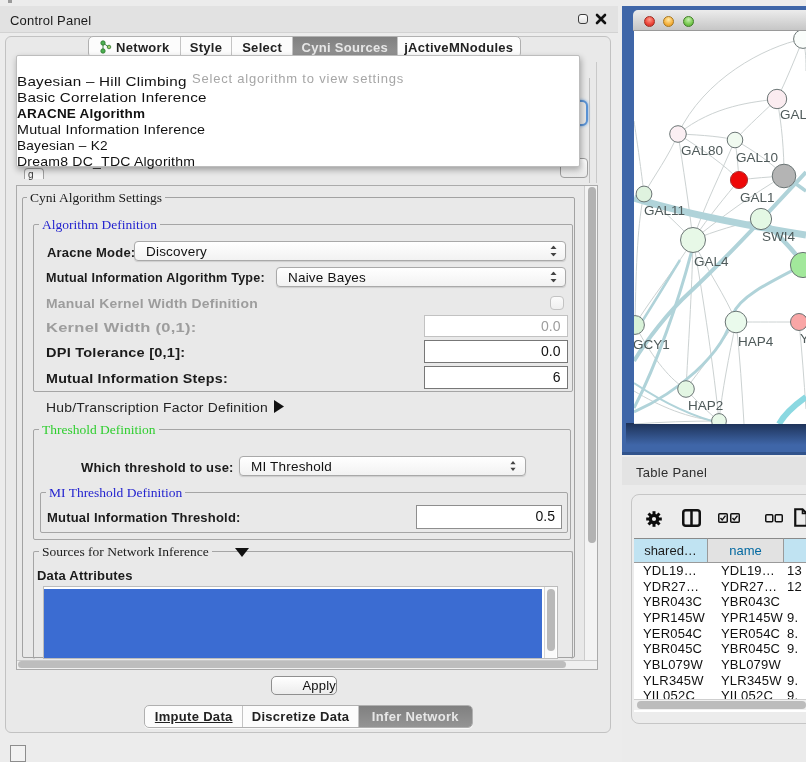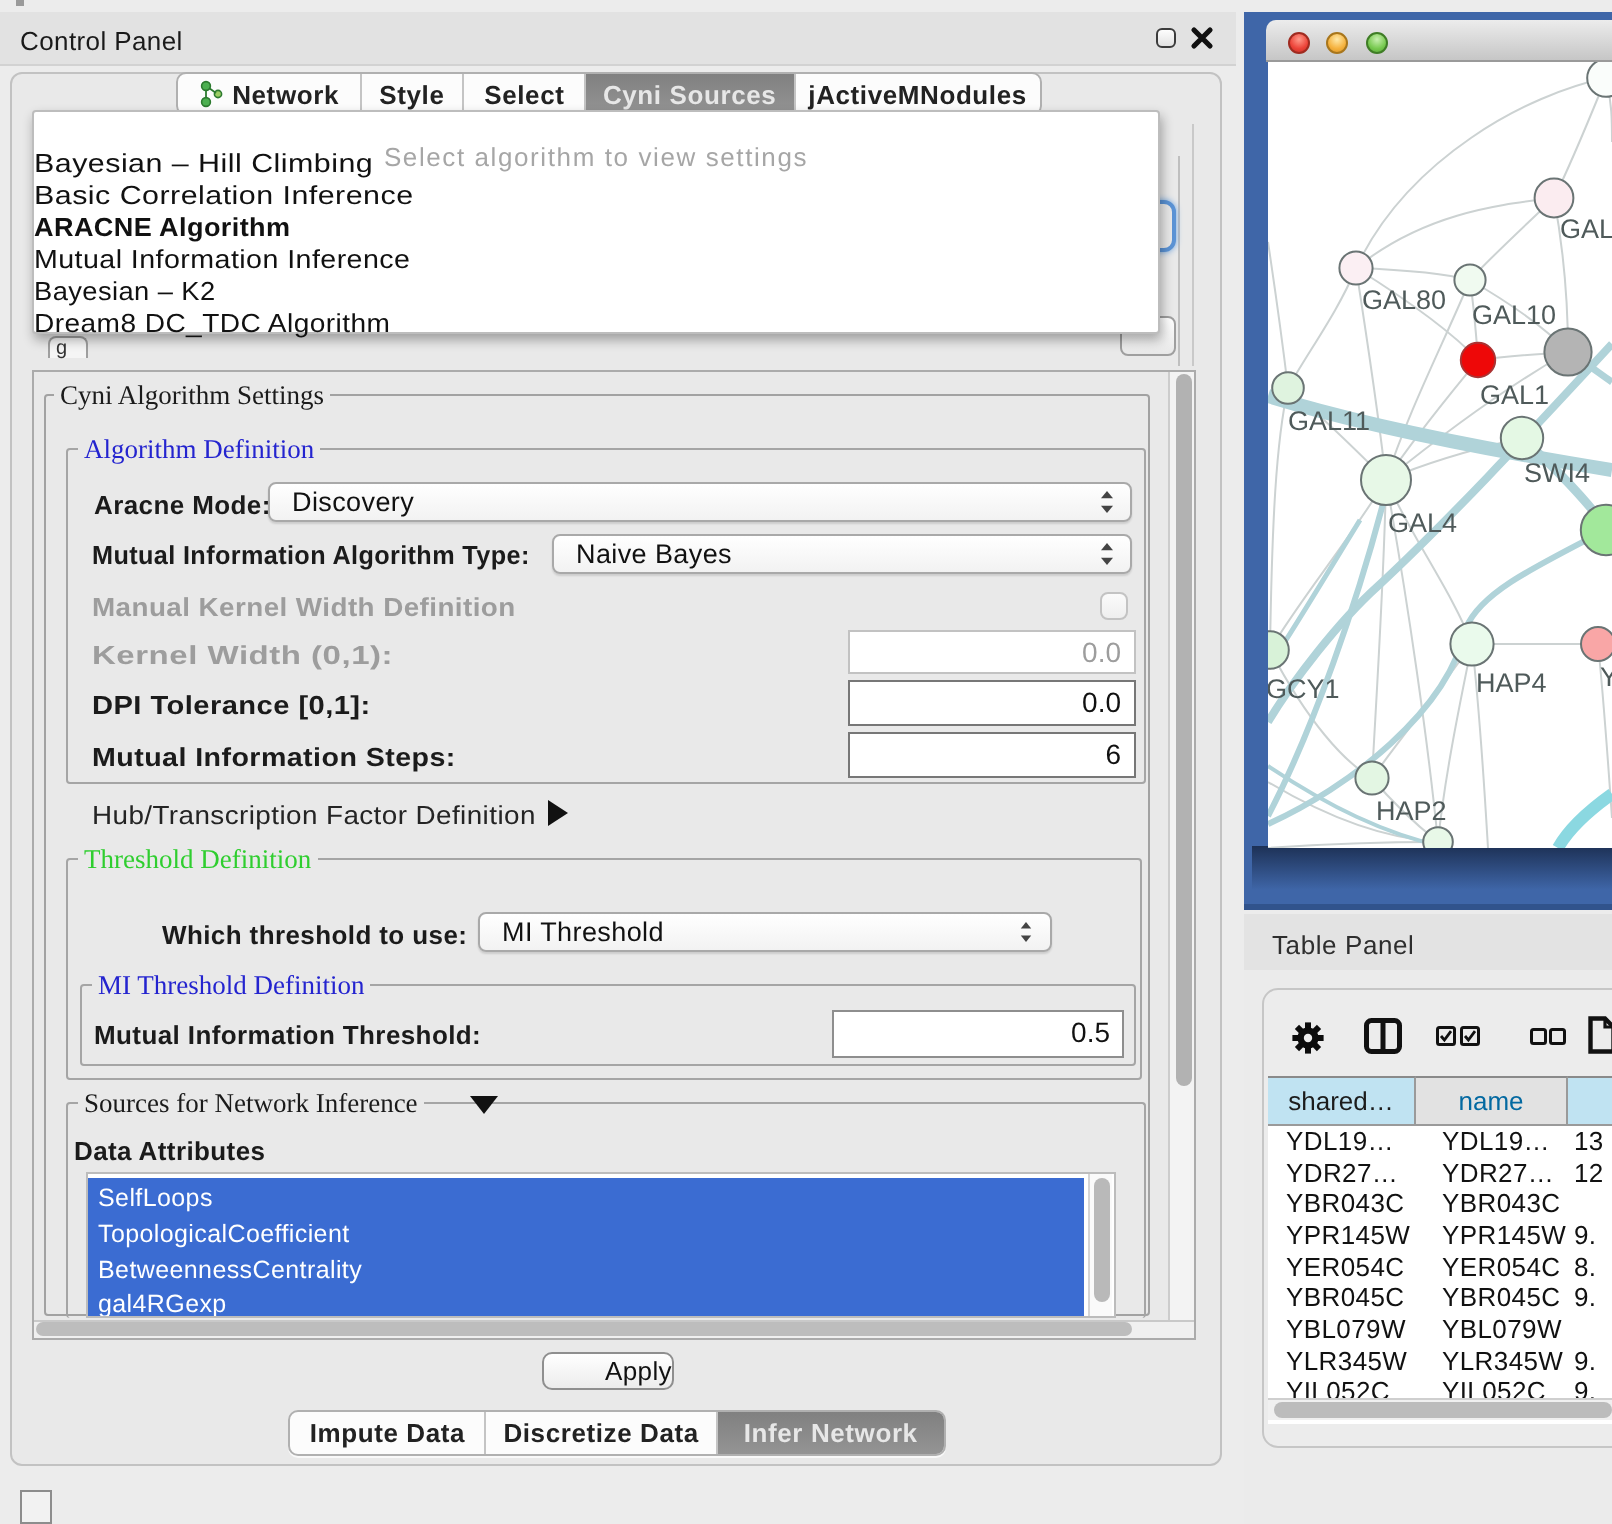--- a/index.html
+++ b/index.html
@@ -105,35 +105,34 @@
   <span class="grpt" style="background:#e9e9e9;color:#1b1b1b;">Sources for Network Inference</span>
 </div>
 <svg class="abs" style="left:235px;top:548px;" width="14" height="9" viewBox="0 0 14 9">
     <path d="M0 0 H14 L7 9 Z" fill="#111"></path>
   </svg>
 
 <div class="lbl abs" style="left:37px;top:568px;">Data Attributes</div>
 
 <div class="abs" style="left:43px;top:586px;width:515px;height:73px;background:#ffffff;border:1px solid #bcbcbc;overflow:hidden;">
   <div style="position:absolute;left:0;top:2px;width:498px;height:71px;background:#3b6cd2;"></div>
-  <div style="position:absolute;left:5px;top:4px;font-size:12.5px;color:#fff;letter-spacing:0.2px;line-height:17.8px;">SelfLoops<br>TopologicalCoefficient<br>BetweennessCentrality<br>gal4RGexp</div>
   <div style="position:absolute;right:1px;top:0;width:12px;height:73px;background:#fafafa;border-left:1px solid #d5d5d5;"></div>
   <div style="position:absolute;right:2.5px;top:2px;width:8px;height:62px;background:#b9b9b9;border-radius:4px;"></div>
 </div>
 
 <div class="abs" style="left:584px;top:186px;width:13px;height:483px;background:#f3f3f3;border-left:1px solid #cccccc;"></div>
 <div class="abs" style="left:588px;top:187px;width:7.5px;height:356px;background:#b2b2b2;border-radius:4px;"></div>
 
 <div class="abs" style="left:17px;top:660px;width:580px;height:9px;background:#f0f0f0;border-top:1px solid #c9c9c9;"></div>
 <div class="abs" style="left:18px;top:661px;width:548px;height:7px;background:#bdbdbd;border-radius:3.5px;"></div>
 
 <div class="abs" style="left:271px;top:676px;width:66px;height:19px;background:linear-gradient(#ffffff,#ececec);border:1px solid #8f8f8f;border-radius:5px;text-align:right;font-size:13px;font-weight:normal;color:#111;line-height:17px;letter-spacing:0.2px;">Apply</div>
 
 <div class="seg" style="left:144px;top:705px;width:329px;height:23px;">
-  <div class="it" style="width:99px;">Impute Data</div>
+  <div class="it" style="width:99px;text-decoration:underline;">Impute Data</div>
   <div class="it" style="width:116px;">Discretize Data</div>
   <div class="it sel" style="width:114px;">Infer Network</div>
 </div>
 
 <div class="abs" style="left:10px;top:745px;width:16px;height:17px;background:#f2f2f2;border:1.5px solid #8d8d8d;"></div>
 
 <div class="seg" style="left:88px;top:36px;width:433px;height:22px;">
   <div class="it" style="width:92px;">
     <svg width="13" height="14" viewBox="0 0 13 14" style="margin-right:4px;">
         <circle cx="4" cy="3" r="2.2" fill="#4caf50" stroke="#2c7a2f" stroke-width="0.8"></circle>

